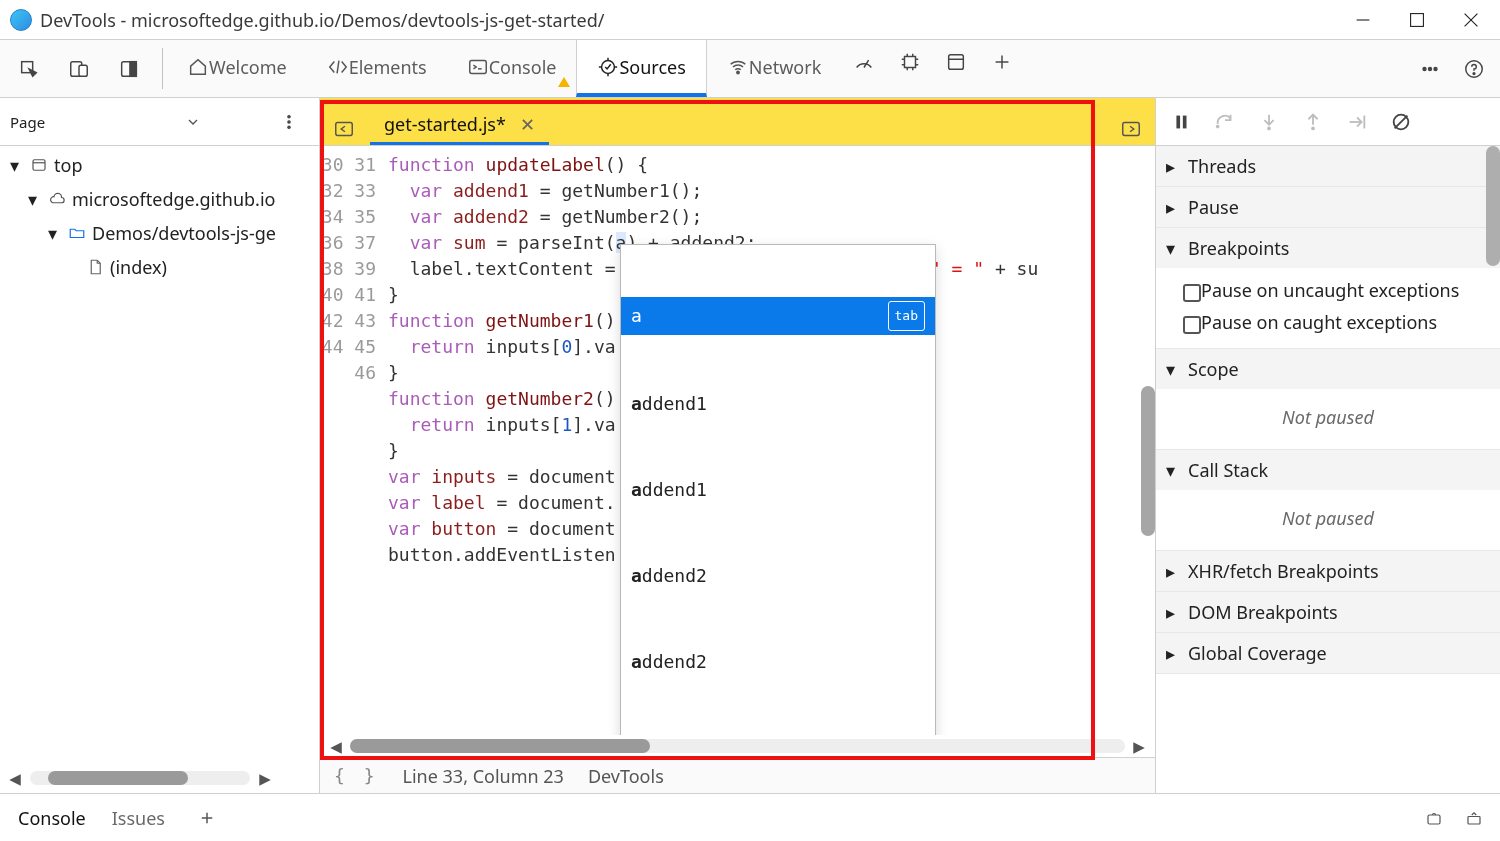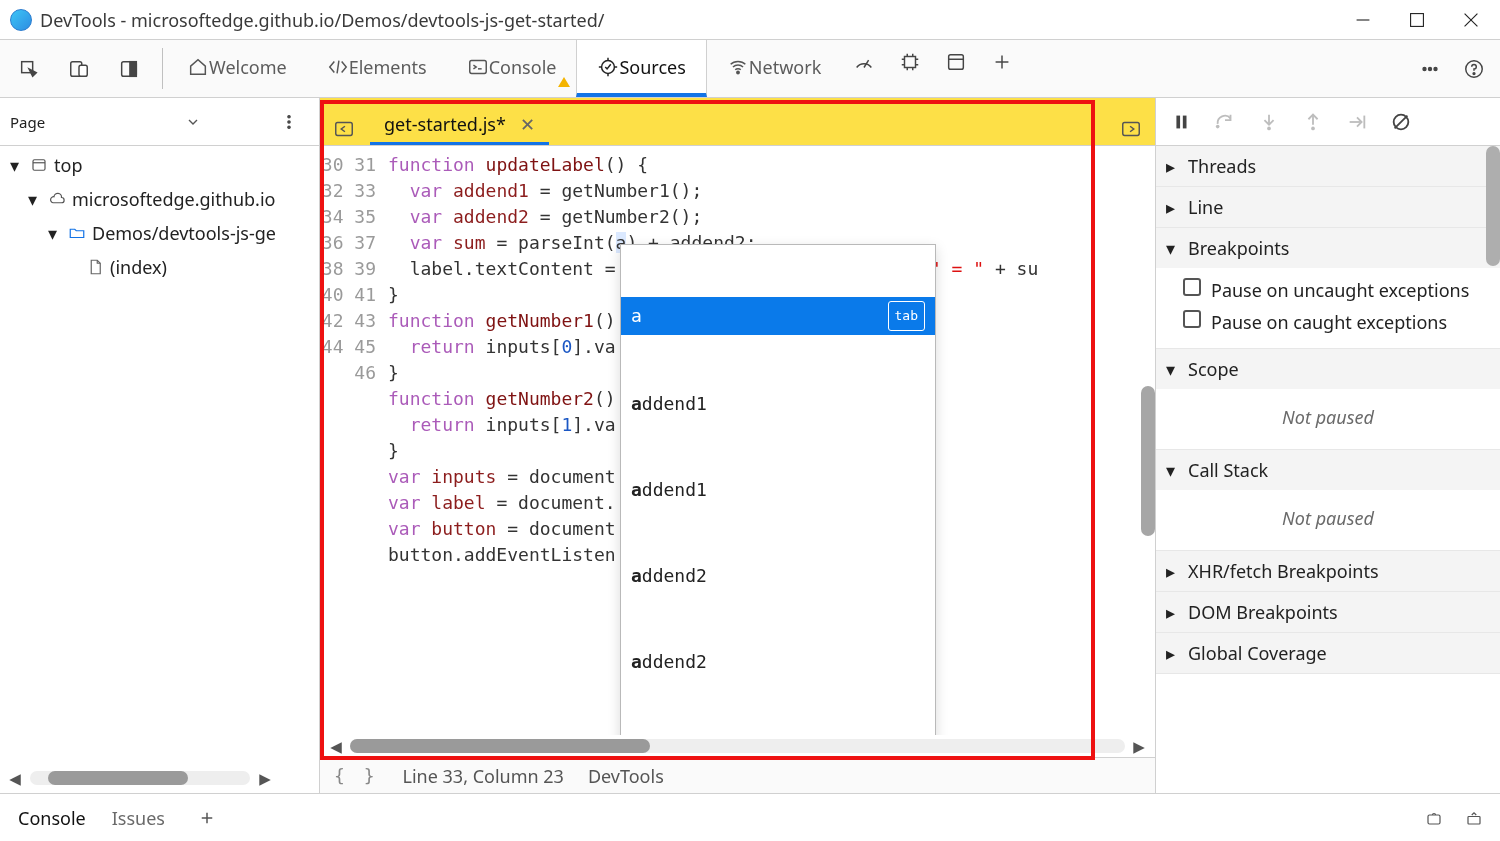--- a/index.html
+++ b/index.html
@@ -80,21 +80,21 @@
 .statusbar .braces{font-family:Consolas,monospace;color:#888;letter-spacing:4px}
 
 
 .dbg-tools{height:48px;display:flex;align-items:center;gap:6px;padding:0 6px;border-bottom:1px solid var(--border)}
 .dbg-tools .t{width:38px;height:34px;display:flex;align-items:center;justify-content:center}
 .dbg-tools .t.dis svg{opacity:.35}
 .sect{border-bottom:1px solid #e7e7e7}
 .sect-h{background:var(--panel);padding:8px 10px;display:flex;align-items:center;gap:8px;font-size:18px}
 .sect-h .tw{width:14px}
 .sect-body{padding:6px 12px 10px 12px;font-size:18px}
-.chk{display:flex;align-items:flex-start;gap:10px;padding:4px 15px}
+.chk{display:flex;align-items:flex-end;padding:4px 15px}
 .chk .box{width:18px;height:18px;border:2px solid #555;border-radius:3px}
 .np{color:#6a6a6a;font-style:italic;text-align:center;padding:10px 0}
 
 
 .drawer{height:48px;display:flex;align-items:center;border-top:1px solid var(--border);padding:0 6px}
 .dtabs{display:flex;align-items:center;gap:18px;padding-left:8px}
 .dtab{font-size:18px;color:#6a6a6a;padding:8px 4px}
 .dtab.active{color:#111}
 .drawer .grow{flex:1}
 
@@ -456,21 +456,21 @@
 
     <div class="sect">
         <div class="sect-h">
           <span class="tw">▸</span>
           <span>Threads</span>
         </div>
       </div>
     <div class="sect">
         <div class="sect-h">
           <span class="tw">▸</span>
-          <span>Line</span>
+          <span>Pause</span>
         </div>
       </div>
     <div class="sect">
       <div class="sect-h">
           <span class="tw">▾</span>
           <span>Breakpoints</span>
         </div>
       <div class="sect-body">
         <div class="chk">
             <span class="box"></span>

